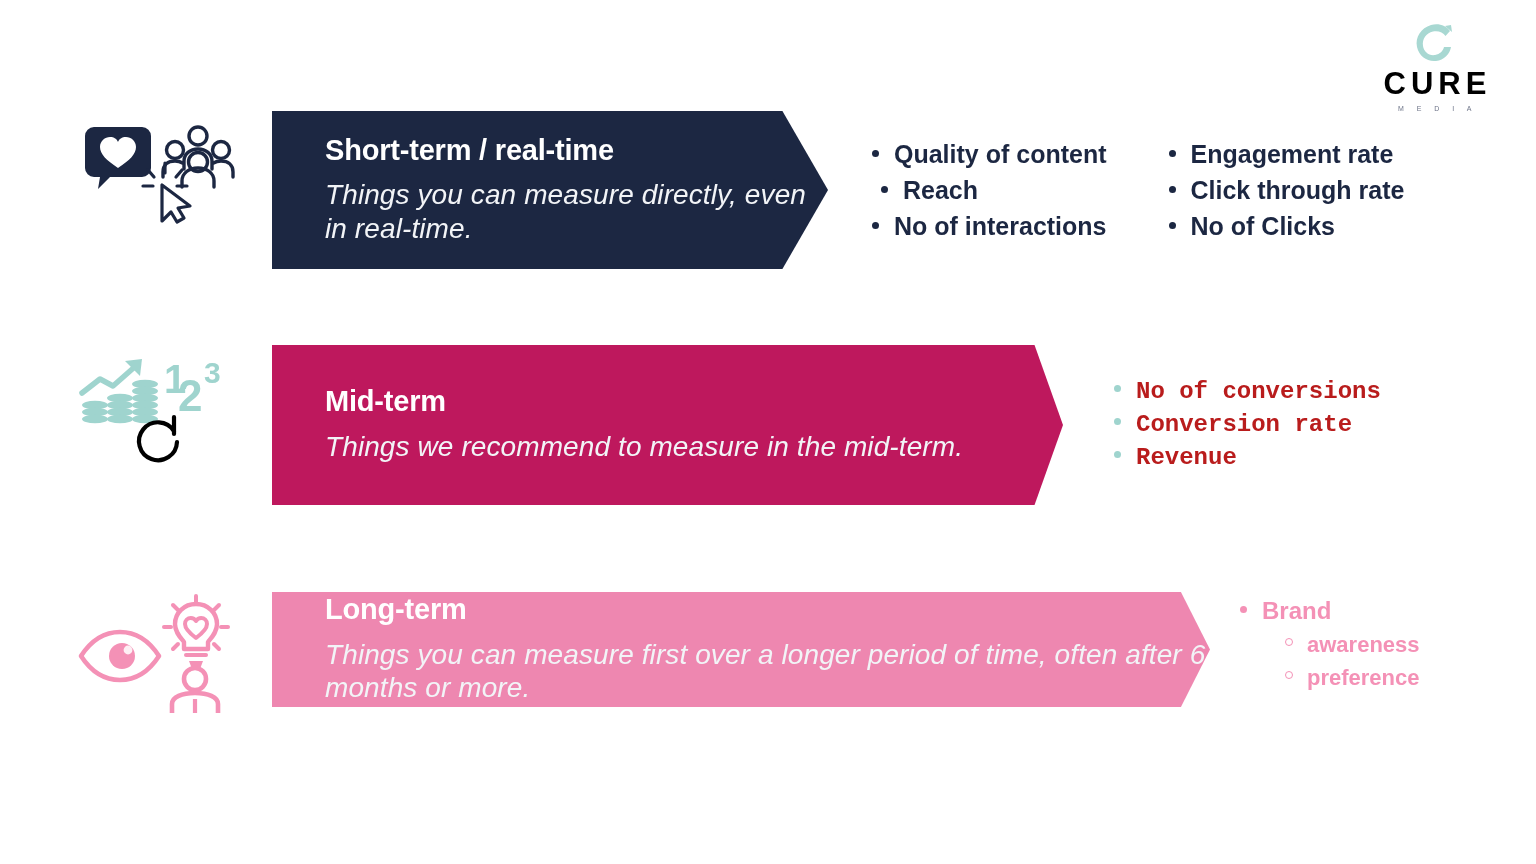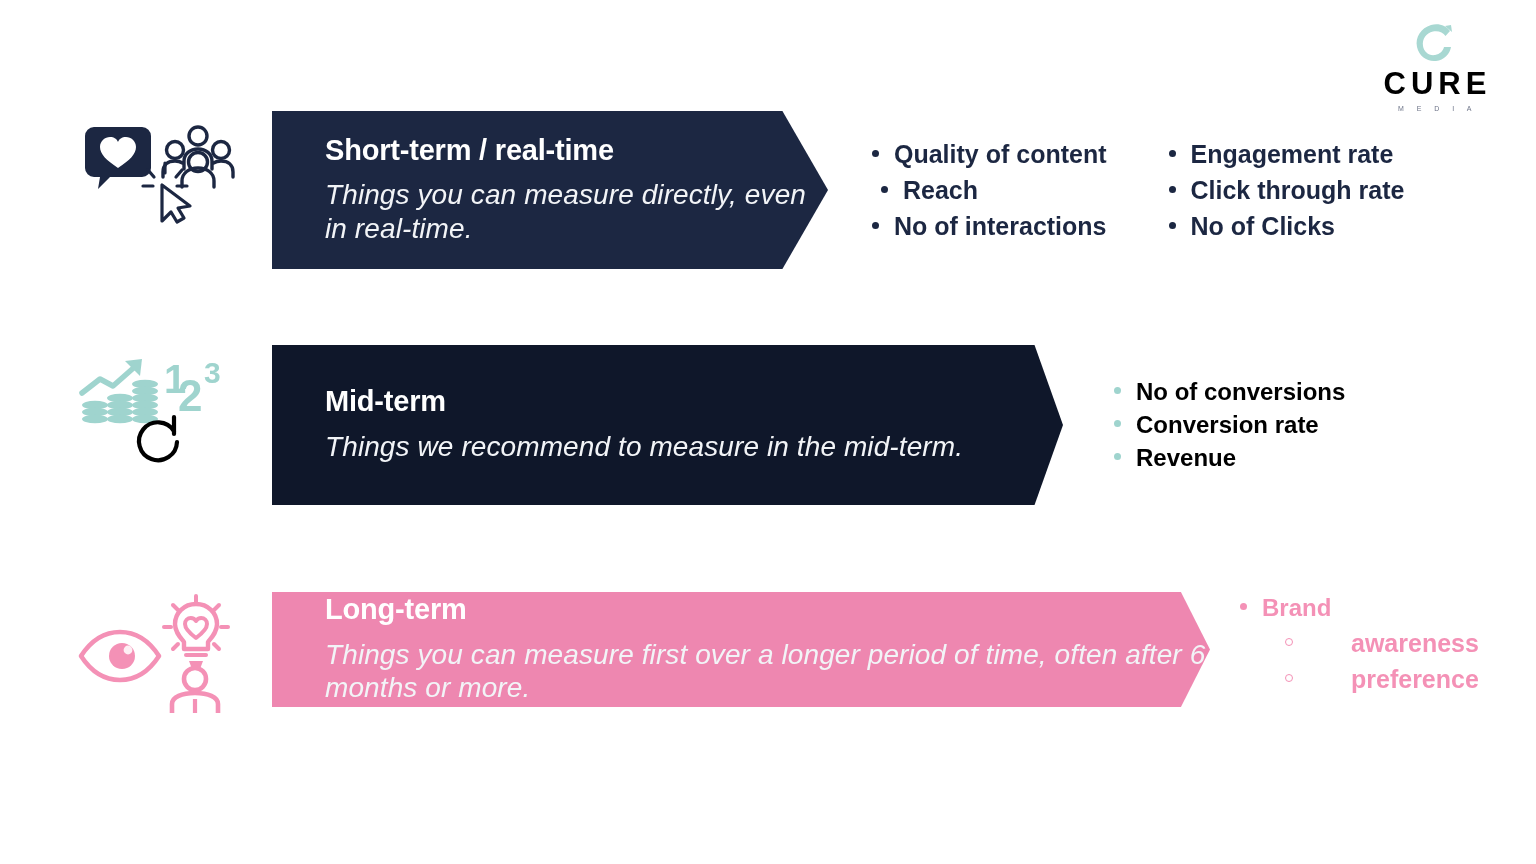--- a/index.html
+++ b/index.html
@@ -77,21 +77,21 @@
     top: 0;
     height: 100%;
     box-sizing: border-box;
     padding-left: 53px;
     display: flex;
     flex-direction: column;
     justify-content: center;
   }
   .arrow.navy { width: 556px; background: #1c2742;
     clip-path: polygon(0 0, 91.8% 0, 100% 50%, 91.8% 100%, 0 100%); }
-  .arrow.teal { width: 791px; background: #0f172a;
+  .arrow.teal { width: 791px; background: #be185d;
     clip-path: polygon(0 0, 96.4% 0, 100% 50%, 96.4% 100%, 0 100%); }
   .arrow.pink { width: 938px; background: #ee87b0;
     clip-path: polygon(0 0, 96.9% 0, 100% 50%, 96.9% 100%, 0 100%); }
 
   .arrow-title {
     color: #ffffff;
     font-weight: 700;
     font-size: 29px;
     line-height: 1.05;
     letter-spacing: -0.2px;
@@ -144,31 +144,31 @@
 
   
   #bullets-short { left: 872px; color: #1c2742; }
   #bullets-short .bullet { margin-bottom: 11px; }
   #bullets-short .bullet:last-child { margin-bottom: 0; }
   #bullets-short .dot { background: #1c2742; }
   #bullets-short .bullet-col + .bullet-col { margin-left: 62px; }
   #bullets-short .indent { padding-left: 9px; }
 
   
-  #bullets-mid { left: 1114px; color: #000000; }
+  #bullets-mid { left: 1114px; color: #b91c1c; font-family: Liberation Mono, monospace; }
   #bullets-mid .bullet { font-size: 24px; margin-bottom: 9px; }
   #bullets-mid .bullet:last-child { margin-bottom: 0; }
   #bullets-mid .dot { background: #9fd4ce; }
 
   
   #bullets-long { left: 1240px; color: #f491b6; }
   #bullets-long .bullet { font-size: 24px; margin-bottom: 11px; text-align: right; }
   #bullets-long .bullet:last-child { margin-bottom: 12px; }
   #bullets-long .dot { background: #f491b6; }
-  #bullets-long .sub { padding-left: 45px; font-size: 25px; gap: 44px; }
+  #bullets-long .sub { padding-left: 45px; font-size: 22px; }
   #bullets-long .sub .dot { margin-right: 14px; }
 </style>
 </head>
 <body>
 
 <div class="logo">
   <svg class="logo-mark" viewBox="0 0 46 44">
     <path d="M38 9 C34 3, 26 1, 19 3 C9 6, 3 15, 5 25 C7 34, 15 40, 24 39 C32 38, 38 32, 39 25 L32 25 C31 29, 28 32, 23 33 C17 34, 12 30, 11 24 C10 17, 14 11, 21 9.5 C26 8.5, 31 10, 33.5 14 Z" fill="#a8d8d2"></path>
     <path d="M33 4 L40 10 L39 3 Z" fill="#a8d8d2"></path>
   </svg>

